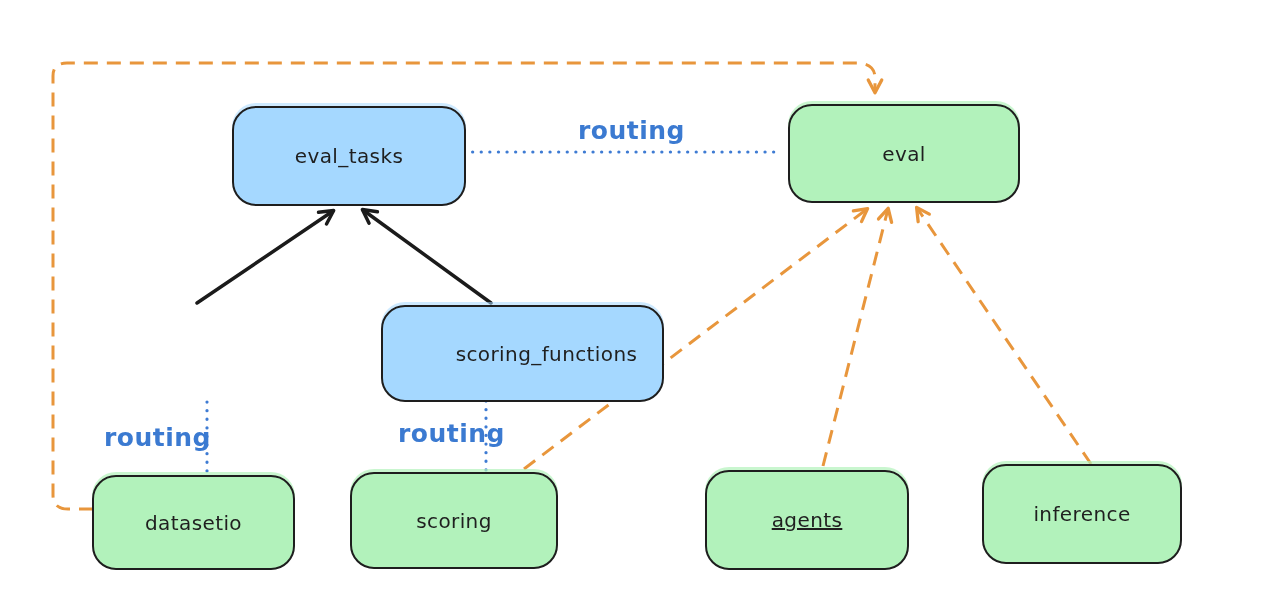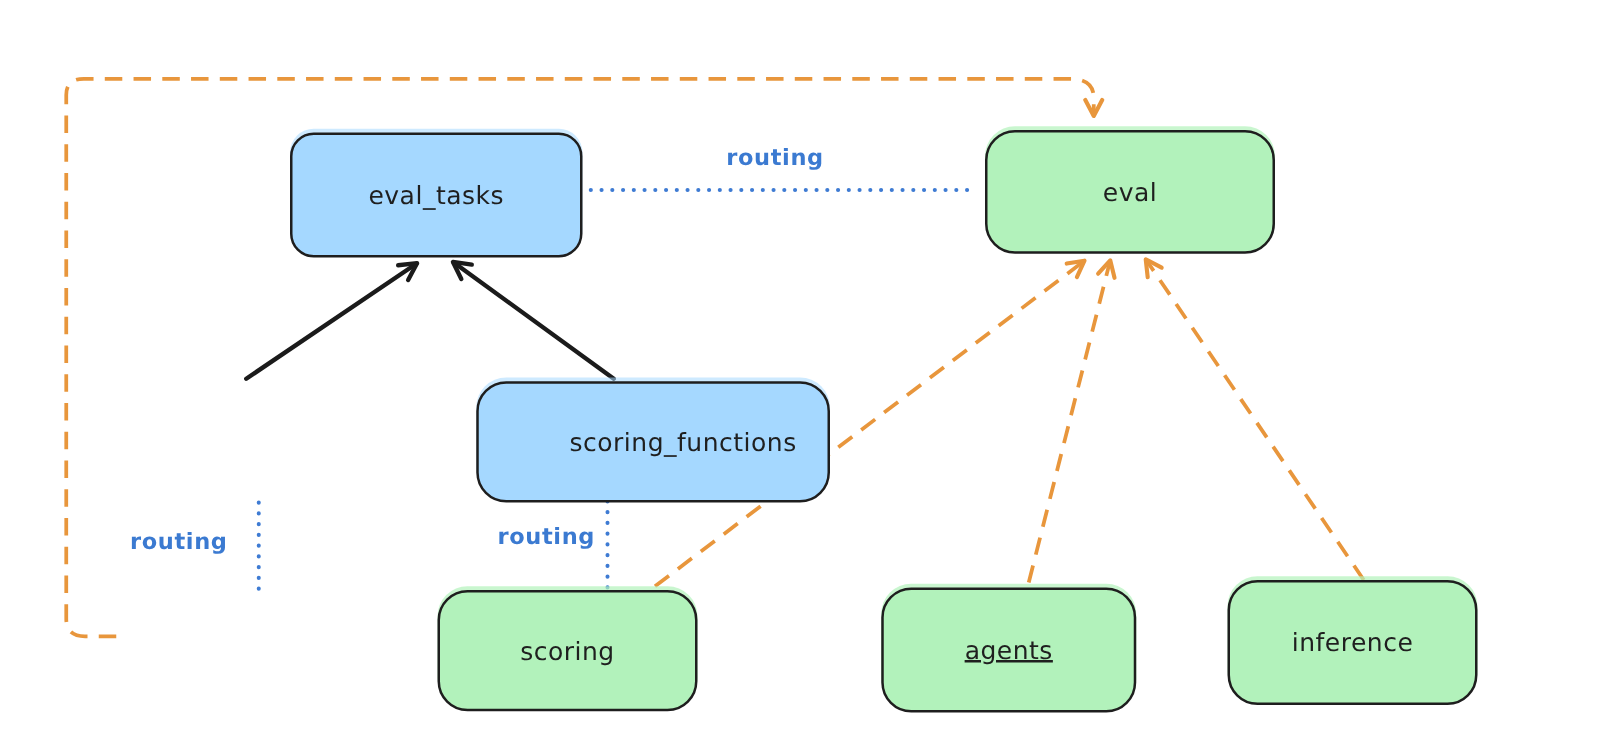--- a/index.html
+++ b/index.html
@@ -15,21 +15,21 @@
     border:2.5px solid #1e1e1e;border-radius:24px;
     display:flex;align-items:center;justify-content:center;
     font-size:20px;color:#1f1f1f;letter-spacing:0.4px;
   }
   .node.blue{background:#a5d8ff;box-shadow:0 -3px 0 rgba(165,216,255,0.55);}
   .node.green{background:#b2f2bb;box-shadow:0 -3px 0 rgba(178,242,187,0.7);}
   .node-label{pointer-events:none;}
 
   .edge-label{
     position:absolute;z-index:3;
-    color:#3b7ad1;font-size:18px;font-weight:700;letter-spacing:0.5px;
+    color:#3b7ad1;font-size:25px;font-weight:700;letter-spacing:0.5px;
     text-align:center;
   }
 
   path.black-solid{fill:none;stroke-width:3.5;stroke-linecap:round;}
   path.blue-dotted{fill:none;stroke-width:3.2;stroke-linecap:round;stroke-dasharray:0.1 8.5;}
   path.orange-dashed{fill:none;stroke-width:3;stroke-linecap:butt;stroke-dasharray:14 9;}
 </style>
 </head>
 <body>
 
@@ -51,33 +51,36 @@
     <path class="blue-dotted" d="M464 152 L781 152" stroke="#3e7bd3"></path>
     <path class="blue-dotted" d="M207 402 L207 472" stroke="#3e7bd3"></path>
     <path class="blue-dotted" d="M486 401 L486 470" stroke="#3e7bd3"></path>
 
     <path class="orange-dashed" d="M93 509 L68 509 Q53 509 53 495 L53 76 Q53 63 67 63 L858 63 Q875 64 875 78 L875 92" marker-end="url(#arrow-orange)" stroke="#e8963c"></path>
     <path class="orange-dashed" d="M524 469 L867 209" marker-end="url(#arrow-orange)" stroke="#e8963c"></path>
     <path class="orange-dashed" d="M823 466 L888 209" marker-end="url(#arrow-orange)" stroke="#e8963c"></path>
     <path class="orange-dashed" d="M1091 464 L917 208" marker-end="url(#arrow-orange)" stroke="#e8963c"></path>
   </svg>
 
-  <div class="node blue" style="left:232px;top:106px;width:230px;height:96px;border-radius:19px;">
+  <div class="node blue" style="left:232px;top:106px;width:230px;height:96px;">
     <span class="node-label">eval_tasks</span>
   </div>
 
   <div class="node green" style="left:788px;top:104px;width:228px;height:95px;justify-content:center;">
     <span class="node-label">eval</span>
   </div>
 
 
   <div class="node blue" style="left:381px;top:305px;width:231px;height:93px;padding-left:48px;">
     <span class="node-label">scoring_functions</span>
   </div>
 
+  <div class="node green" style="left:92px;top:475px;width:199px;height:91px;">
+    <span class="node-label">datasetio</span>
+  </div>
 
   <div class="node green" style="left:350px;top:472px;width:204px;height:93px;">
     <span class="node-label">scoring</span>
   </div>
 
   <div class="node green" style="left:705px;top:470px;width:200px;height:96px;text-decoration:underline;">
     <span class="node-label">agents</span>
   </div>
 
   <div class="node green" style="left:982px;top:464px;width:196px;height:96px;align-items:center;">

